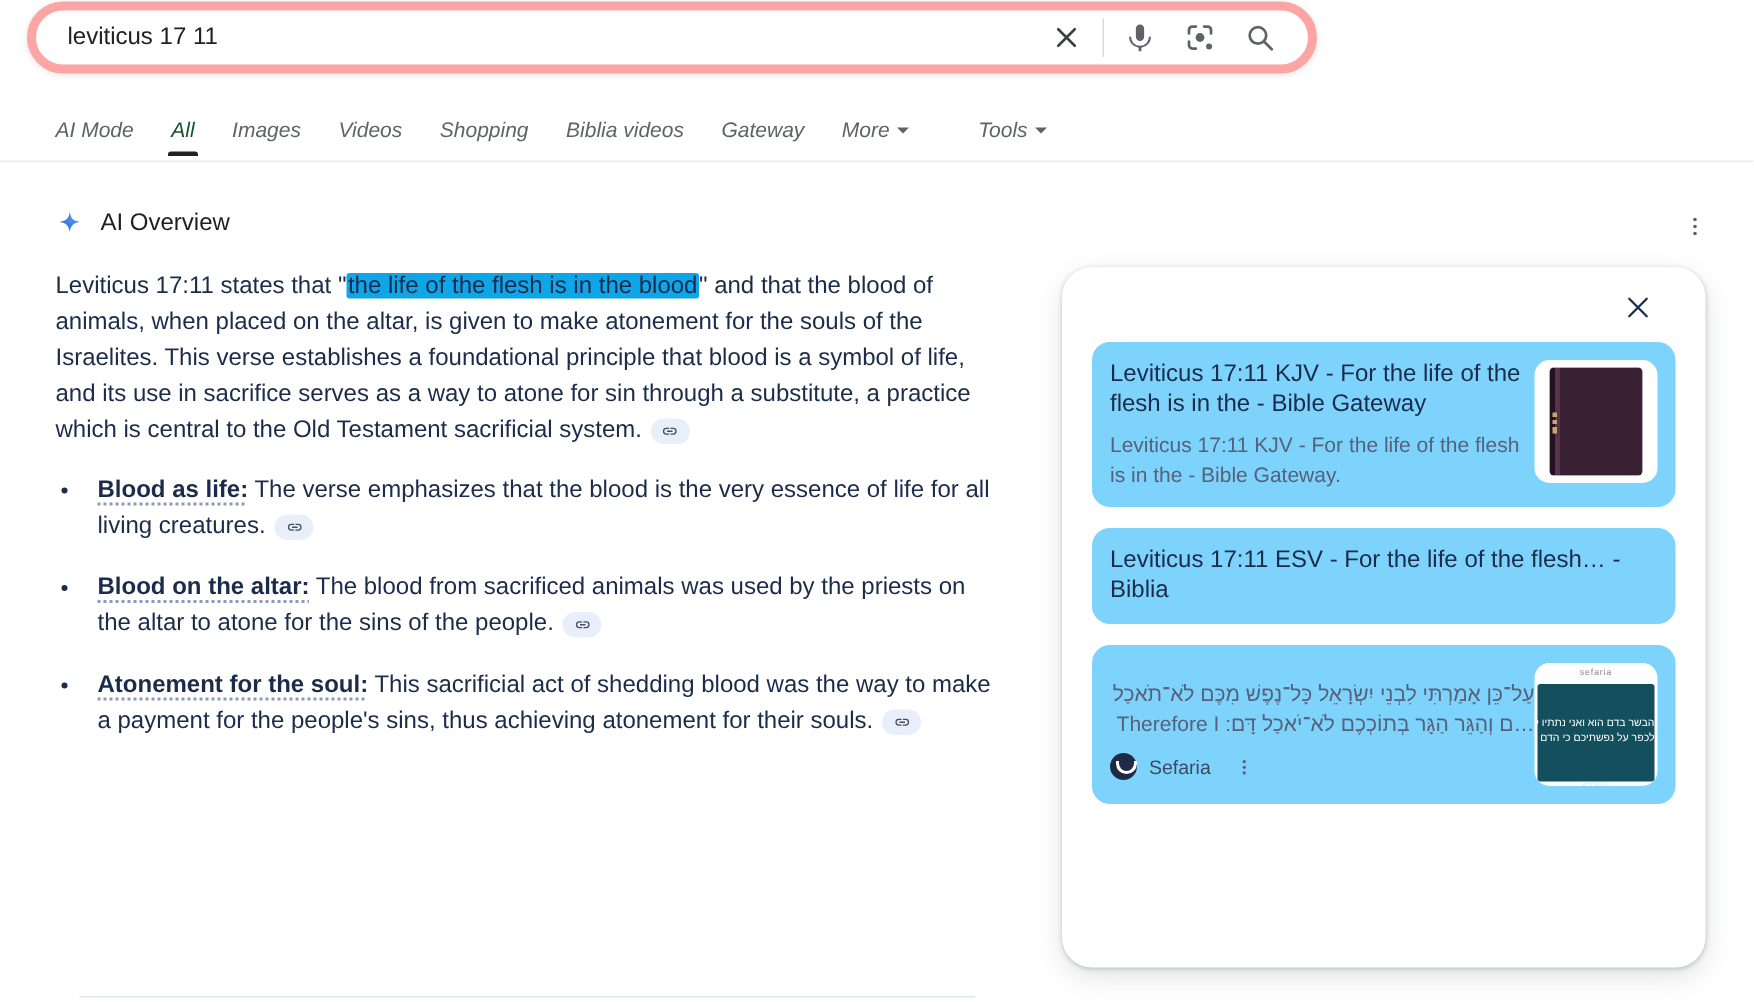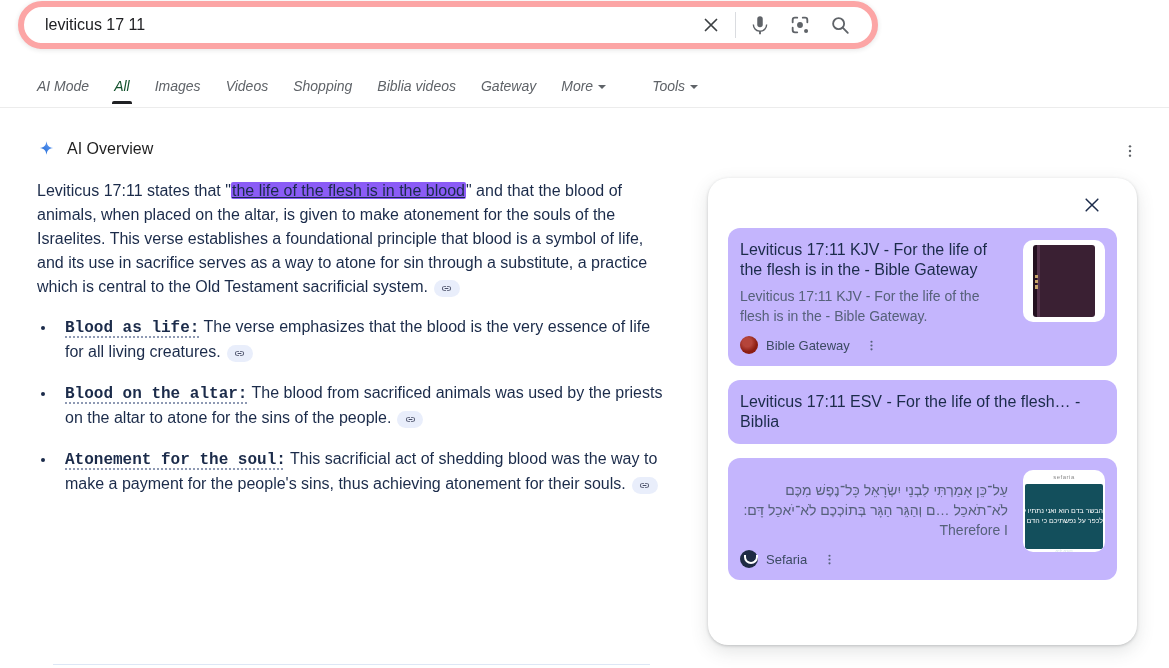--- a/index.html
+++ b/index.html
@@ -31,40 +31,40 @@
   .tabs-rule{ position:absolute; left:0; top:107px; width:1169px; height:1px; background:#ececec; }
 
   
   .aio-header{ position:absolute; left:37px; top:140px; display:flex; align-items:flex-start; gap:11px; }
   .aio-title{ font-size:16px; color:#1f1f1f; }
   .page-kebab{ position:absolute; left:1120px; top:141px; width:20px; height:20px;
     display:flex; align-items:center; justify-content:center; cursor:pointer; }
 
   .aio-body{ position:absolute; left:37px; top:179px; width:632px; color:#1b2b4a;
     font-size:16px; line-height:24px; }
-  .hl{ background:#8b5cf6; border-radius:2px; padding:0 1px;text-decoration:underline; }
+  .hl{ background:#0ea5e9; border-radius:2px; padding:0 1px; }
   .chip{ display:inline-flex; align-items:center; justify-content:center;
     background:#e9eefb; border-radius:999px; height:17px; min-width:26px;
     vertical-align:-2px; margin-left:6px; cursor:pointer; }
   .aio-bullets{ margin-top:16px; }
   .aio-bullets li{ margin-left:19px; padding-left:9px; margin-bottom:17px; }
   .aio-bullets li::marker{ color:#1b2b4a; font-size:13px; }
   .term{ font-weight:bold; text-decoration:underline dotted #8e99b3 1.5px;
-    text-underline-offset:4px; cursor:pointer;font-family:Liberation Mono, monospace; }
+    text-underline-offset:4px; cursor:pointer; }
 
   .bottom-rule{ position:absolute; left:53px; top:664px; width:597px; height:1px; background:#dde7f6; }
 
   
   .panel{ position:absolute; left:708px; top:178px; width:429px; height:467px;
     background:#fff; border-radius:20px; box-shadow:0 1px 3px rgba(60,64,67,.25), 0 6px 18px rgba(60,64,67,.15);
     padding:14px 20px 0 20px; }
   .panel-close{ position:absolute; top:15px; right:33px; width:24px; height:24px;
     display:flex; align-items:center; justify-content:center; cursor:pointer; border:0; background:transparent; }
   .cards{ margin-top:36px; display:flex; flex-direction:column; gap:14px; }
-  .card{ background:#c4b5fd; border-radius:12px; padding:12px; display:flex; gap:15px; cursor:pointer; }
+  .card{ background:#7dd3fc; border-radius:12px; padding:12px; display:flex; gap:0; cursor:pointer; }
   .card-main{ flex:1; min-width:0; }
   .card-title{ font-size:16px; line-height:20px; color:#1b2b4a; }
   .card-snippet{ font-size:14px; line-height:20px; color:#56617a; margin-top:6px; }
   .card-snippet.rtl{ direction:rtl; text-align:right; unicode-bidi:plaintext;margin-top:10px; }
   .card-srcrow{ display:flex; align-items:center; gap:8px; margin-top:10px; }
   .src-name{ font-size:13px; color:#3c4a63; }
   .card-kebab{ width:16px; height:16px; display:flex; align-items:center; justify-content:center;
     margin-left:6px; cursor:pointer; }
   .favicon{ width:18px; height:18px; border-radius:50%; flex:0 0 auto; }
   .fav-bg{ background:radial-gradient(circle at 40% 35%, #b5443a 0 28%, #8c1d12 60%); }
@@ -227,31 +227,20 @@
         </svg>
     </span>
   </button>
 
   <div class="cards">
 
     <div class="card">
       <div class="card-main">
         <div class="card-title">Leviticus 17:11 KJV - For the life of the flesh is in the - Bible Gateway</div>
         <div class="card-snippet">Leviticus 17:11 KJV - For the life of the flesh is in the - Bible Gateway.</div>
-        <div class="card-srcrow">
-          <span class="favicon fav-bg"></span>
-          <span class="src-name">Bible Gateway</span>
-          <span class="card-kebab">
-            <svg width="13" height="13" viewBox="0 0 24 24" fill="#56617a">
-                <circle cx="12" cy="5" r="2"></circle>
-                <circle cx="12" cy="12" r="2"></circle>
-                <circle cx="12" cy="19" r="2"></circle>
-              </svg>
-          </span>
-        </div>
       </div>
       <div class="thumb">
         <div class="book"></div>
       </div>
     </div>
 
     <div class="card">
       <div class="card-main">
         <div class="card-title">Leviticus 17:11 ESV - For the life of the flesh… - Biblia</div>
       </div>

